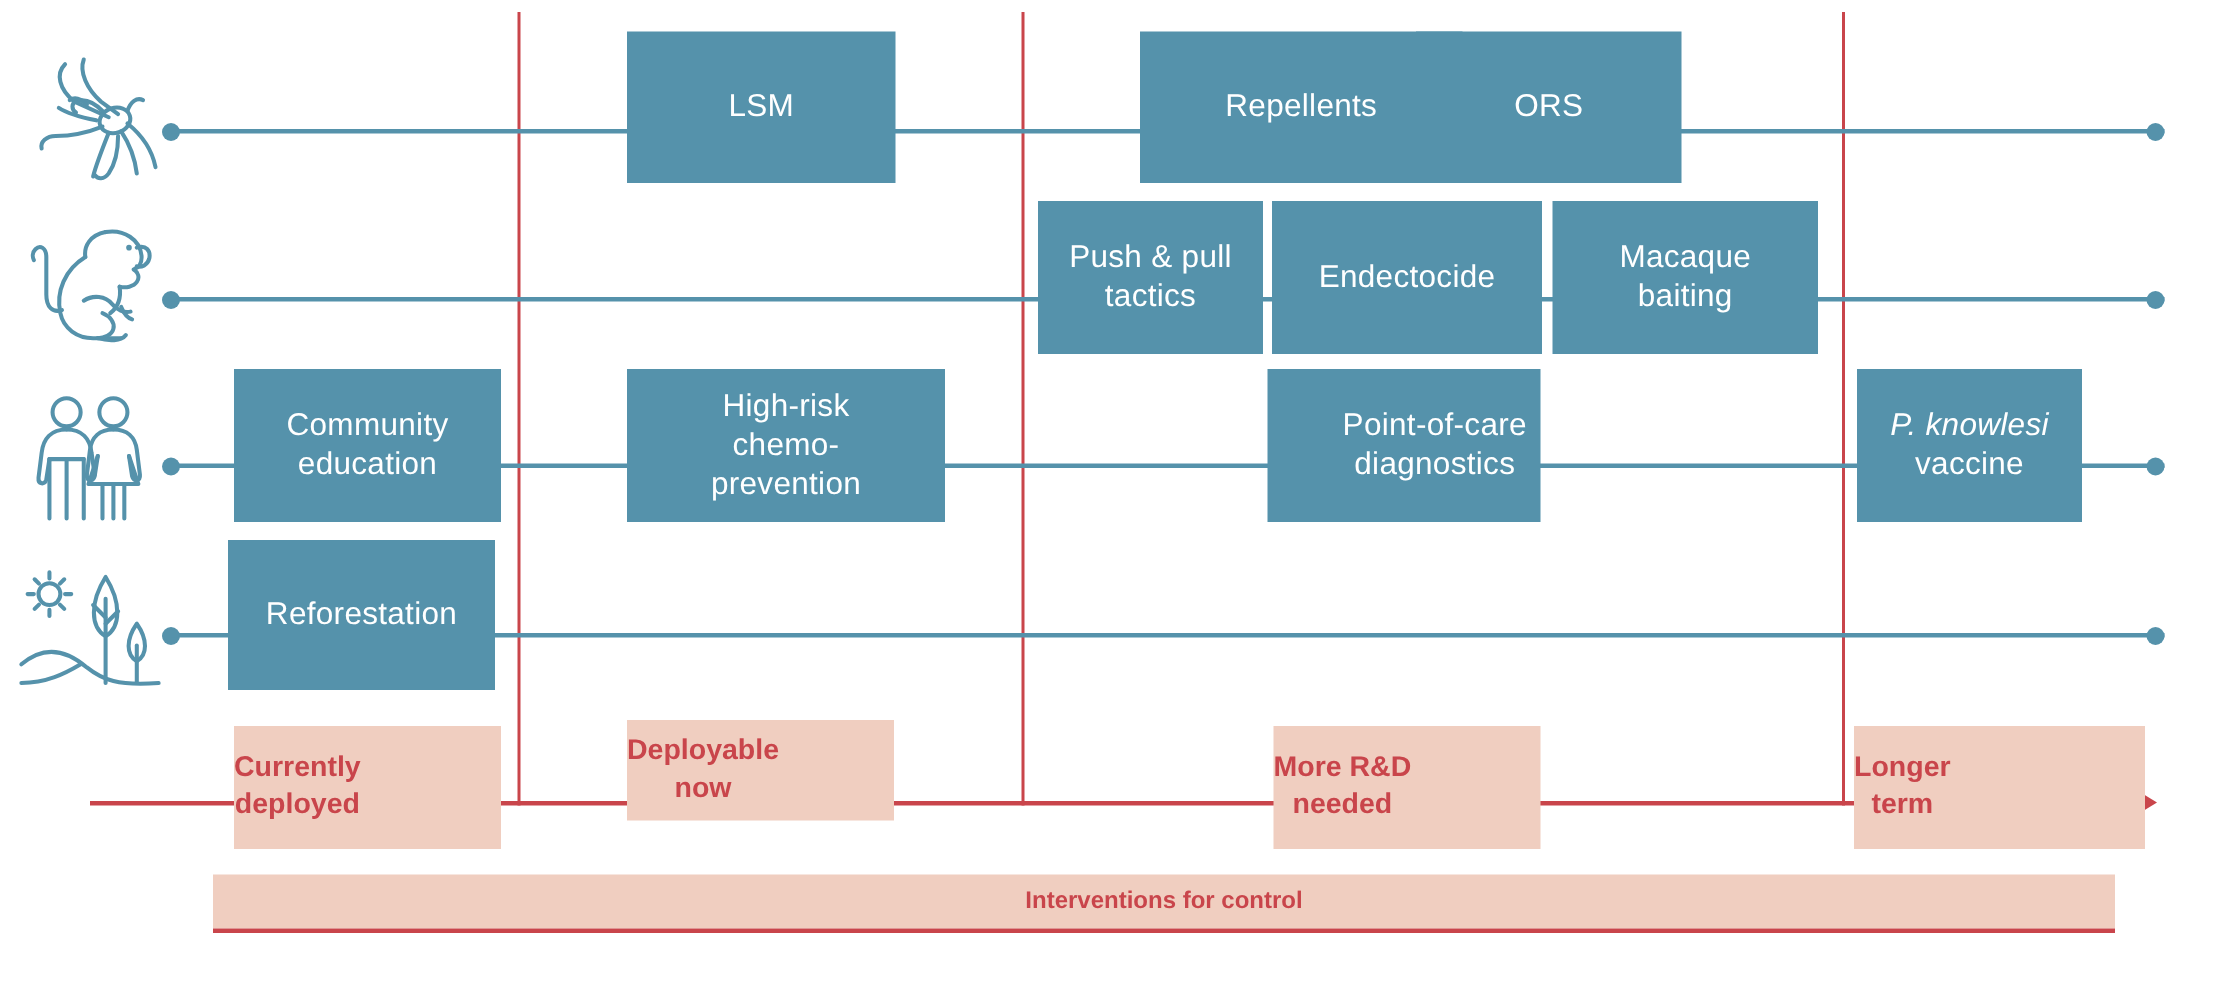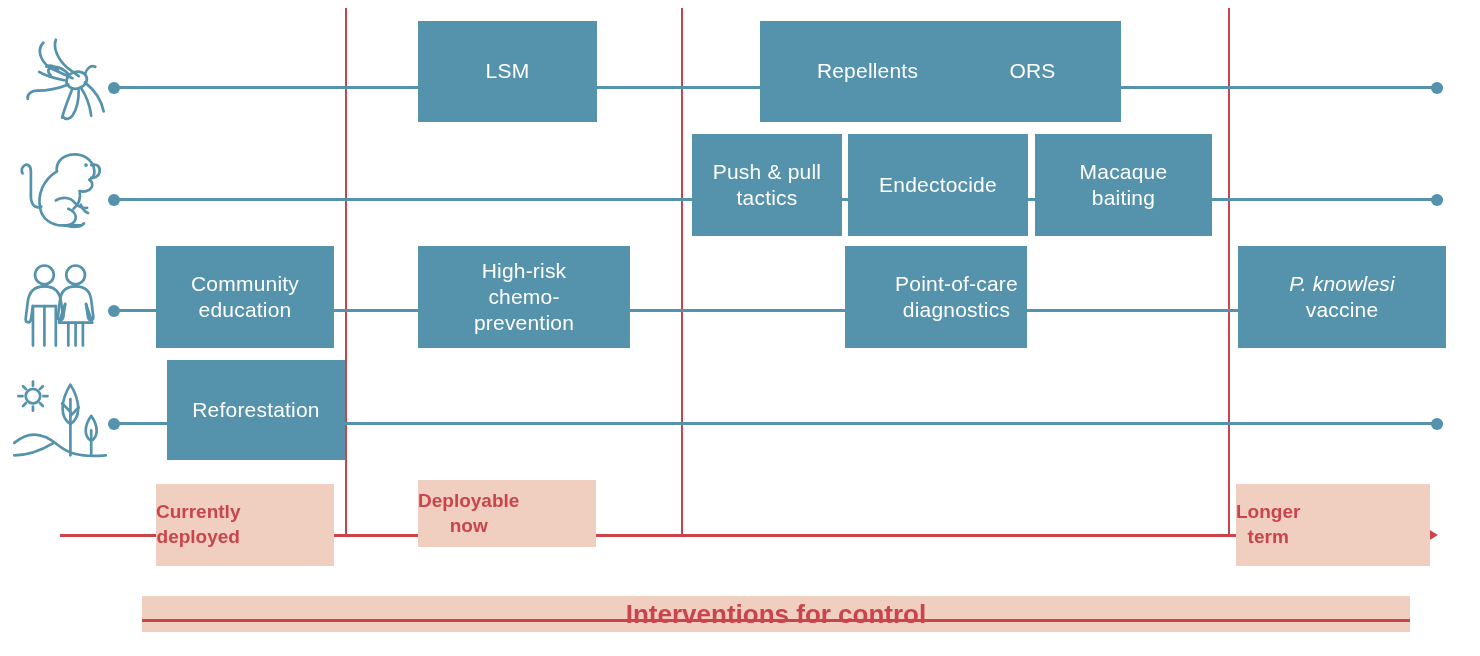--- a/index.html
+++ b/index.html
@@ -84,26 +84,25 @@
     border-bottom: 11px solid transparent;
     border-left: 18px solid #C9454B;
   }
 
   
   .banner {
     position: absolute;
     background: #F0CEC0;
     color: #C9454B;
     font-weight: bold;
-    font-size: 26px;
+    font-size: 16px;
     display: flex;
     align-items: center;
     justify-content: center;
     box-sizing: border-box;
-    margin-top: 13px;
   }
   .banner-underline {
     position: absolute;
     height: 3px;
     background: #C9454B;
   }
 
   
   .icon {
     position: absolute;
@@ -257,46 +256,52 @@
       <div>chemo-</div>
       <div>prevention</div>
     </div>
   </div>
   <div class="ibox" style="left:845px; top:246px; width:182px; height:102px;padding-left:47px;">
     <div>
       <div>Point-of-care</div>
       <div>diagnostics</div>
     </div>
   </div>
-  <div class="ibox" style="left:1238px; top:246px; width:208px; height:102px;">
+  <div class="ibox" style="left:1238px; top:246px; width:150px; height:102px;">
     <div>
       <div><em>P. knowlesi</em></div>
       <div>vaccine</div>
     </div>
   </div>
 
-  <div class="ibox" style="left:167px; top:360px; width:178px; height:100px;">
+  <div class="ibox" style="left:152px; top:360px; width:178px; height:100px;">
     <span>Reforestation</span>
   </div>
 
   <div class="axis-line" style="left:60px; top:534px; width:1362px;"></div>
   <div class="axis-arrow" style="left:1420px; top:524px;"></div>
 
   <div class="pbox" style="left:156px; top:484px; width:178px; height:82px;">
     <div>
       <div>Currently</div>
       <div>deployed</div>
     </div>
   </div>
   <div class="pbox" style="left:418px; top:480px; width:178px; height:67px;">
     <div>
       <div>Deployable</div>
       <div>now</div>
     </div>
   </div>
+  <div class="pbox" style="left:849px; top:484px; width:178px; height:82px;">
+    <div>
+      <div>More R&amp;D</div>
+      <div>needed</div>
+    </div>
+  </div>
   <div class="pbox" style="left:1236px; top:484px; width:194px; height:82px;">
     <div>
       <div>Longer</div>
       <div>term</div>
     </div>
   </div>
 
   <div class="banner" style="left:142px; top:583px; width:1268px; height:36px;">
     <span>Interventions for control</span>
   </div>

